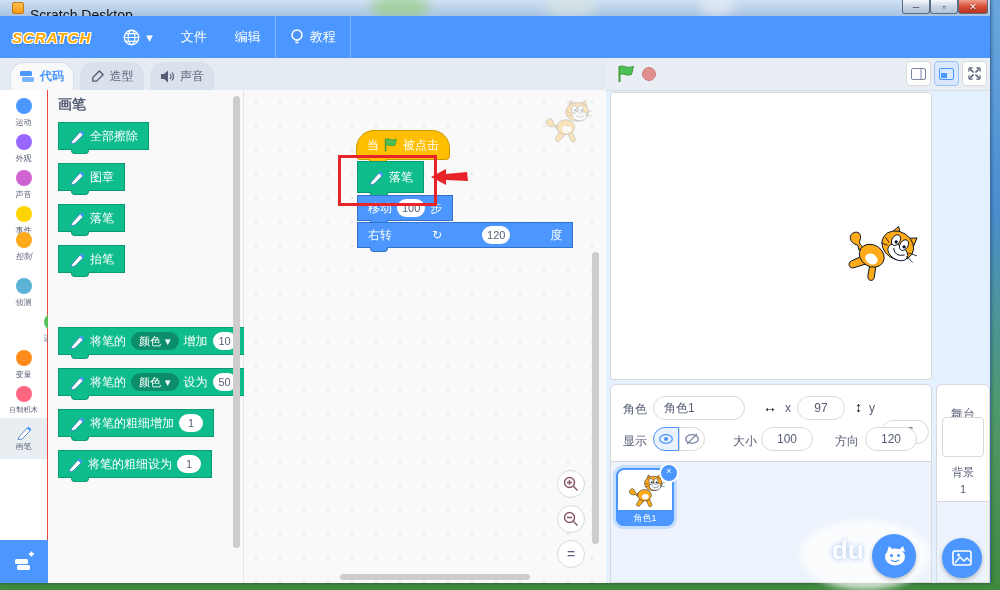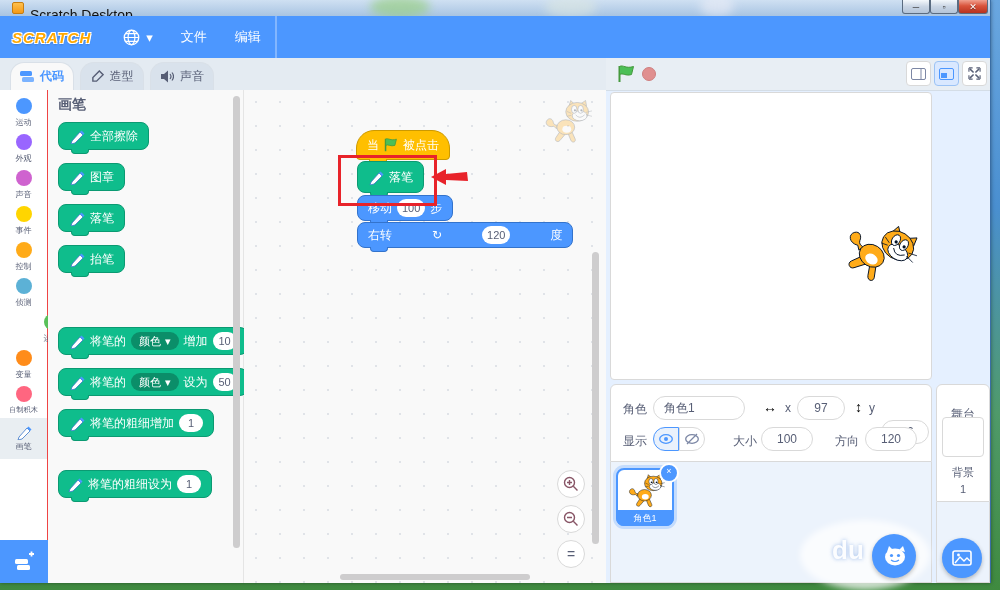--- a/index.html
+++ b/index.html
@@ -51,21 +51,21 @@
   .cat .dot{width:16px;height:16px;border-radius:50%;margin:0 auto 2px auto;}
   .cat .clabel{font-size:9px;color:#575E75;transform:scale(.9);white-space:nowrap;}
   .cat.selected{background:#E9EEF2;padding:6px 0;}
   #addext{position:absolute;left:0;top:540px;width:48px;height:43px;background:#4C97FF;display:flex;
           align-items:center;justify-content:center;cursor:pointer;}
   
   #palette{position:absolute;left:48px;top:90px;width:196px;height:493px;background:#F9F9F9;
            border-right:1px solid #e5e5e5;box-sizing:border-box;}
   #palette-header{position:absolute;left:10px;top:6px;font-size:14px;font-weight:bold;color:#575E75;}
   .blk{display:flex;align-items:center;gap:5px;color:#fff;font-size:12px;padding:0 10px;height:28px;
-       border-radius:8px;position:absolute;white-space:nowrap;cursor:grab;
+       border-radius:0;position:absolute;white-space:nowrap;cursor:grab;
        --c:#0FBD8C;--b:#0B9A72;background:var(--c);border:1px solid var(--b);box-sizing:border-box;}
   .blk::after{content:"";position:absolute;left:12px;bottom:-5px;width:18px;height:5px;
        background:var(--c);border:1px solid var(--b);border-top:none;border-radius:0 0 4px 4px;box-sizing:border-box;}
   .blk.blue{--c:#4C97FF;--b:#3373CC;}
   .blk.hat{--c:#FFBF00;--b:#CC9900;border-radius:18px 18px 4px 4px;height:30px;}
   .num{background:#fff;color:#575E75;border-radius:12px;min-width:24px;height:18px;display:inline-flex;
        align-items:center;justify-content:center;font-size:11px;padding:0 5px;box-sizing:border-box;}
   .dd{background:#0B8E69;border-radius:12px;height:18px;display:inline-flex;align-items:center;gap:4px;
       padding:0 8px;font-size:11px;}
   .swatch{width:32px;height:18px;border-radius:10px;background:#DE5C82;border:1px solid #b84a68;box-sizing:border-box;}
@@ -173,20 +173,27 @@
       </svg>
       <span>▾</span>
     </div>
     <div class="menu-item">
         <span>文件</span>
       </div>
     <div class="menu-item">
         <span>编辑</span>
       </div>
     <div class="menu-sep"></div>
+    <div class="menu-item">
+      <svg width="14" height="16" viewBox="0 0 14 16">
+        <circle cx="7" cy="6" r="5" fill="none" stroke="#fff" stroke-width="1.5"></circle>
+        <path d="M5,11 h4 M5.5,13.5 h3" stroke="#fff" stroke-width="1.5"></path>
+      </svg>
+      <span>教程</span>
+    </div>
     <div class="menu-sep"></div>
   </div>
 
   <div id="tabrow">
     <div class="tab active" style="left:10px;width:64px;">
       <svg width="14" height="12" viewBox="0 0 14 12">
         <rect x="0" y="0" width="12" height="5" rx="1.5" fill="#4C97FF"></rect>
         <rect x="2" y="6" width="12" height="5" rx="1.5" fill="#7BB3FF"></rect>
       </svg>
       <span>代码</span>
@@ -242,21 +249,21 @@
         <div class="clabel">外观</div>
       </div>
     <div class="cat" style="top:80px;">
         <div class="dot" style="background:#CF63CF"></div>
         <div class="clabel">声音</div>
       </div>
     <div class="cat" style="top:116px;">
         <div class="dot" style="background:#FFD500"></div>
         <div class="clabel">事件</div>
       </div>
-    <div class="cat" style="top:152px;">
+    <div class="cat" style="top:142px;font-style:italic;">
         <div class="dot" style="background:#FFAB19"></div>
         <div class="clabel">控制</div>
       </div>
     <div class="cat" style="top:188px;">
         <div class="dot" style="background:#5CB1D6"></div>
         <div class="clabel">侦测</div>
       </div>
     <div class="cat" style="top:224px;padding-left:28px;">
         <div class="dot" style="background:#59C059"></div>
         <div class="clabel">运算</div>
@@ -335,21 +342,21 @@
       <span>设为</span>
       <span class="num">50</span>
     </div>
     <div class="blk" style="left:10px;top:319px;">
       <svg width="16" height="16" viewBox="0 0 16 16">
           <use href="#pen-ico"></use>
         </svg>
       <span>将笔的粗细增加</span>
       <span class="num">1</span>
     </div>
-    <div class="blk" style="left:10px;top:380px;padding-left:8px;">
+    <div class="blk" style="left:10px;top:360px;padding-left:8px;">
       <svg width="16" height="16" viewBox="0 0 16 16">
           <use href="#pen-ico"></use>
         </svg>
       <span>将笔的粗细设为</span>
       <span class="num">1</span>
     </div>
   </div>
   <div class="sb" style="left:233px;top:96px;width:7px;height:452px;"></div>
 
   <div id="script-area"></div>

